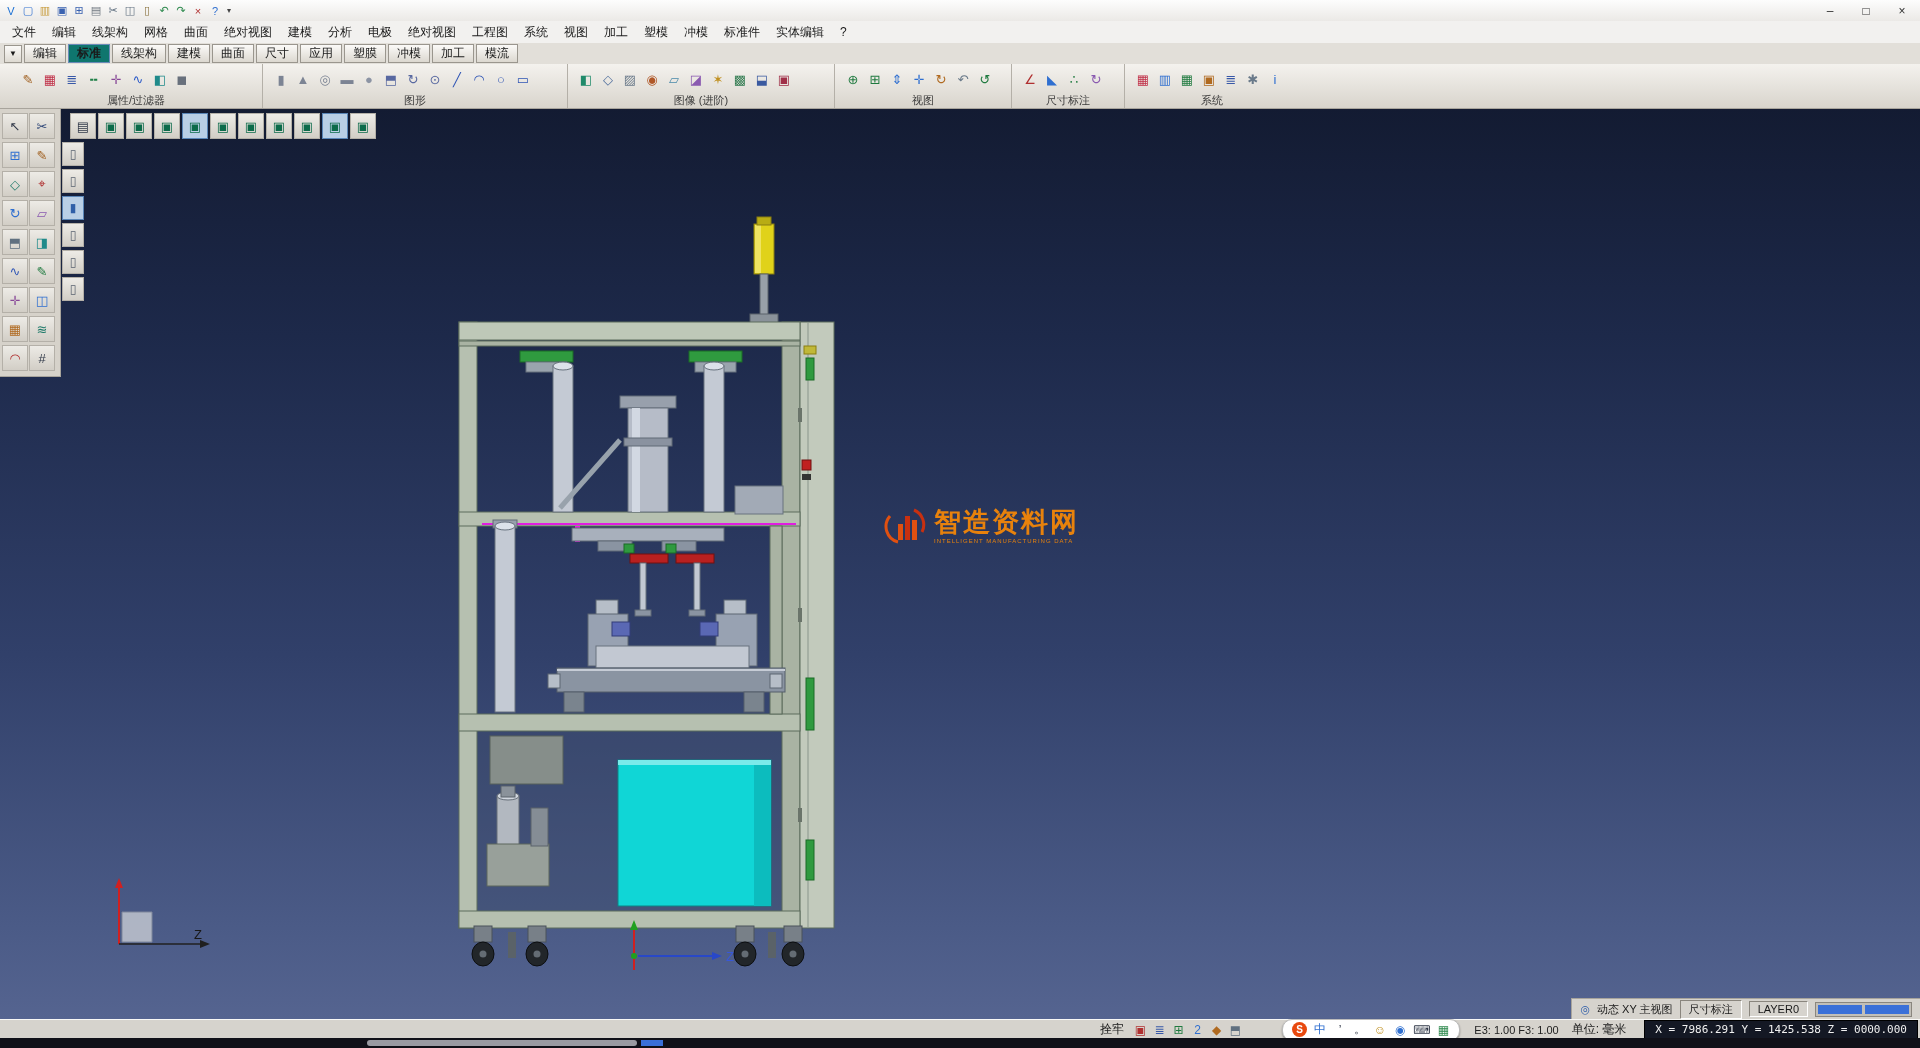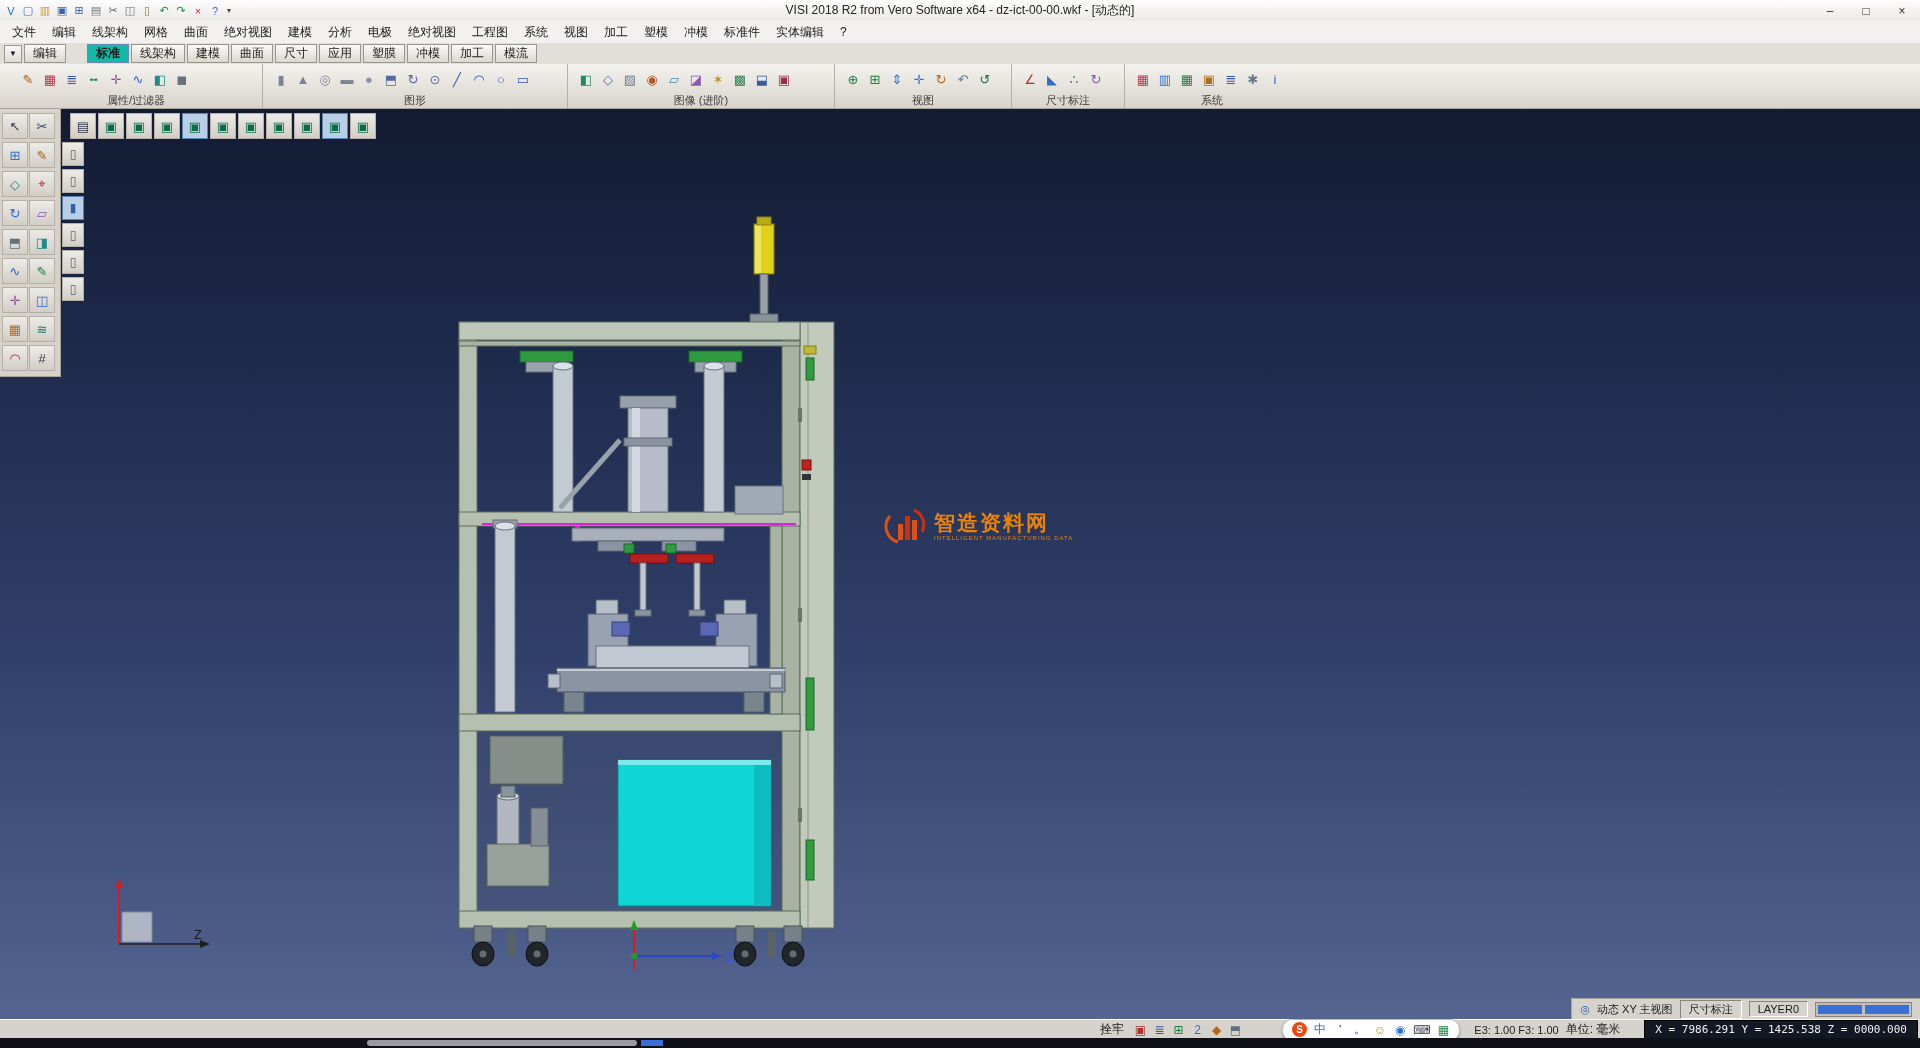--- a/index.html
+++ b/index.html
@@ -22,21 +22,21 @@
            border-bottom:1px solid #dbd8d2;display:flex;align-items:center;padding-left:4px;z-index:30;}
   .menubar .menu-item{padding:2px 8px;font-size:12px;}
 
   
   .tabbar{position:absolute;top:43px;left:0;right:0;height:21px;background:#e2dfd9;
           border-bottom:1px solid #b8b4ac;display:flex;align-items:center;gap:2px;padding-left:4px;z-index:30;}
   .tab-dd{width:16px;height:16px;display:flex;align-items:center;justify-content:center;font-size:8px;
           border:1px solid #9a968e;background:linear-gradient(#fbfaf8,#dedad2);}
   .tab{height:17px;padding:0 8px;display:flex;align-items:center;font-size:12px;
        border:1px solid #9a968e;background:linear-gradient(#fbfaf8,#dcd8d0);}
-  .tab.active{background:#14b8a6;border-color:#6a8ab8;font-weight:bold;margin-left:19px;}
+  .tab.active{background:#0f766e;border-color:#6a8ab8;font-weight:bold;}
 
   
   .toolbar{position:absolute;top:64px;left:0;right:0;height:44px;
            background:linear-gradient(#f4f2ee,#d8d4cc);border-bottom:1px solid #a8a49c;
            display:flex;align-items:stretch;padding-left:10px;z-index:30;}
   .tb-group{display:flex;flex-direction:column;padding:2px 8px 0 8px;}
   .tb-group + .tb-group{border-left:1px solid #b4b0a8;}
   .tb-icons{display:flex;gap:2px;align-items:center;height:26px;}
   .tb-icon{width:20px;height:20px;display:flex;align-items:center;justify-content:center;
            font-size:13px;border-radius:2px;}
@@ -53,21 +53,21 @@
                 display:grid;grid-template-columns:24px 24px;gap:3px;padding:5px 2px;}
   .pal-icon{width:24px;height:24px;display:flex;align-items:center;justify-content:center;font-size:13px;
             background:linear-gradient(#edebe6,#d2cec6);border:1px solid #b4b0a8;}
   .clip-col{position:absolute;top:34px;left:62px;display:flex;flex-direction:column;gap:3px;}
   .clip-col .pal-icon{width:20px;height:22px;font-size:12px;}
   .viewbar{position:absolute;top:5px;left:70px;display:flex;gap:2px;}
   .pal-icon.active,.pal-icon.pressed{background:#b9cfe6;border-color:#5a86b8;}
 
   
   .watermark{position:absolute;left:884px;top:398px;display:flex;align-items:center;gap:8px;}
-  .wm-title{font-size:21px;font-weight:bold;color:#e8820c;letter-spacing:2px;line-height:1.1;}
+  .wm-title{font-size:27px;font-weight:bold;color:#e8820c;letter-spacing:2px;line-height:1.1;}
   .wm-sub{font-size:6px;color:#e8820c;letter-spacing:1px;}
 
   
   .rowA{position:absolute;right:0;bottom:0;height:20px;background:#d6d3cd;
         border-top:1px solid #a8a49c;border-left:1px solid #a8a49c;
         display:flex;align-items:center;gap:7px;padding:0 8px;font-size:11px;z-index:5;}
   .rA-icon{color:#2a5aa8;font-size:11px;}
   .rA-cell{border:1px solid;border-color:#8a867e #ffffff #ffffff #8a867e;padding:1px 8px;background:#d6d3cd;white-space:nowrap;}
   .rA-bars{display:flex;gap:3px;background:#c2bfb8;padding:2px;border:1px solid #8a867e;}
   .rA-bar{width:44px;height:9px;background:#3a70d8;}
@@ -77,21 +77,21 @@
              border-top:1px solid #f8f8f6;display:flex;align-items:center;white-space:nowrap;z-index:30;}
   .sb-lock{margin-left:1100px;font-size:12px;}
   .sb-icons{display:flex;gap:2px;margin-left:8px;}
   .sb-icons .sb-icon{width:17px;height:17px;display:flex;align-items:center;justify-content:center;font-size:12px;}
   .ime-bar{margin-left:38px;height:20px;display:flex;align-items:center;gap:6px;padding:0 9px;
            background:#ffffff;border:1px solid #bcbcbc;border-radius:10px;box-shadow:0 1px 2px rgba(0,0,0,.35);}
   .ime-bar .ime-item{display:flex;align-items:center;justify-content:center;font-size:12px;min-width:14px;height:16px;}
   .ime-bar .sg-logo{border-radius:50%;width:15px;height:15px;font-weight:bold;font-size:10px;}
   .sb-scale{margin-left:14px;font-size:11px;color:#222;}
   .sb-units{margin-left:auto;font-size:12px;}
-  .sb-coords{margin-left:24px;margin-right:2px;background:#141824;color:#f0f0f0;border:1px solid #000;
+  .sb-coords{margin-left:18px;margin-right:2px;background:#141824;color:#f0f0f0;border:1px solid #000;
              font-family:"DejaVu Sans Mono","Liberation Mono",monospace;font-size:11px;padding:2px 10px;}
 
   
   .taskbar{position:absolute;top:1038px;left:0;right:0;height:10px;background:#101018;z-index:30;}
   .tk-gray{position:absolute;left:367px;top:2px;width:270px;height:6px;background:#9a9aa2;border-radius:3px;}
   .tk-blue{position:absolute;left:641px;top:2px;width:22px;height:6px;background:#3a6fd8;}
 </style>
 </head>
 <body>
 
@@ -105,21 +105,20 @@
       <span class="qat-icon" style="color: rgb(112, 120, 128);">▤</span>
       <span class="qat-icon" style="color: rgb(96, 112, 128);">✂</span>
       <span class="qat-icon" style="color: rgb(96, 112, 128);">◫</span>
       <span class="qat-icon" style="color: rgb(138, 115, 64);">▯</span>
       <span class="qat-icon" style="color: rgb(47, 138, 79);">↶</span>
       <span class="qat-icon" style="color: rgb(47, 138, 79);">↷</span>
       <span class="qat-icon" style="color: rgb(176, 48, 48);">×</span>
       <span class="qat-icon" style="color: rgb(47, 111, 208);">?</span>
     </div>
   <span class="qat-more">▾</span>
-  <div class="title-text">VISI 2018 R2 from Vero Software x64 - dz-ict-00-00.wkf - [动态的]</div>
   <div class="win-btns">
     <span class="win-btn">–</span>
     <span class="win-btn">□</span>
     <span class="win-btn">×</span>
   </div>
 </div>
 
 <div class="menubar">
     <span class="menu-item">文件</span>
     <span class="menu-item">编辑</span>

